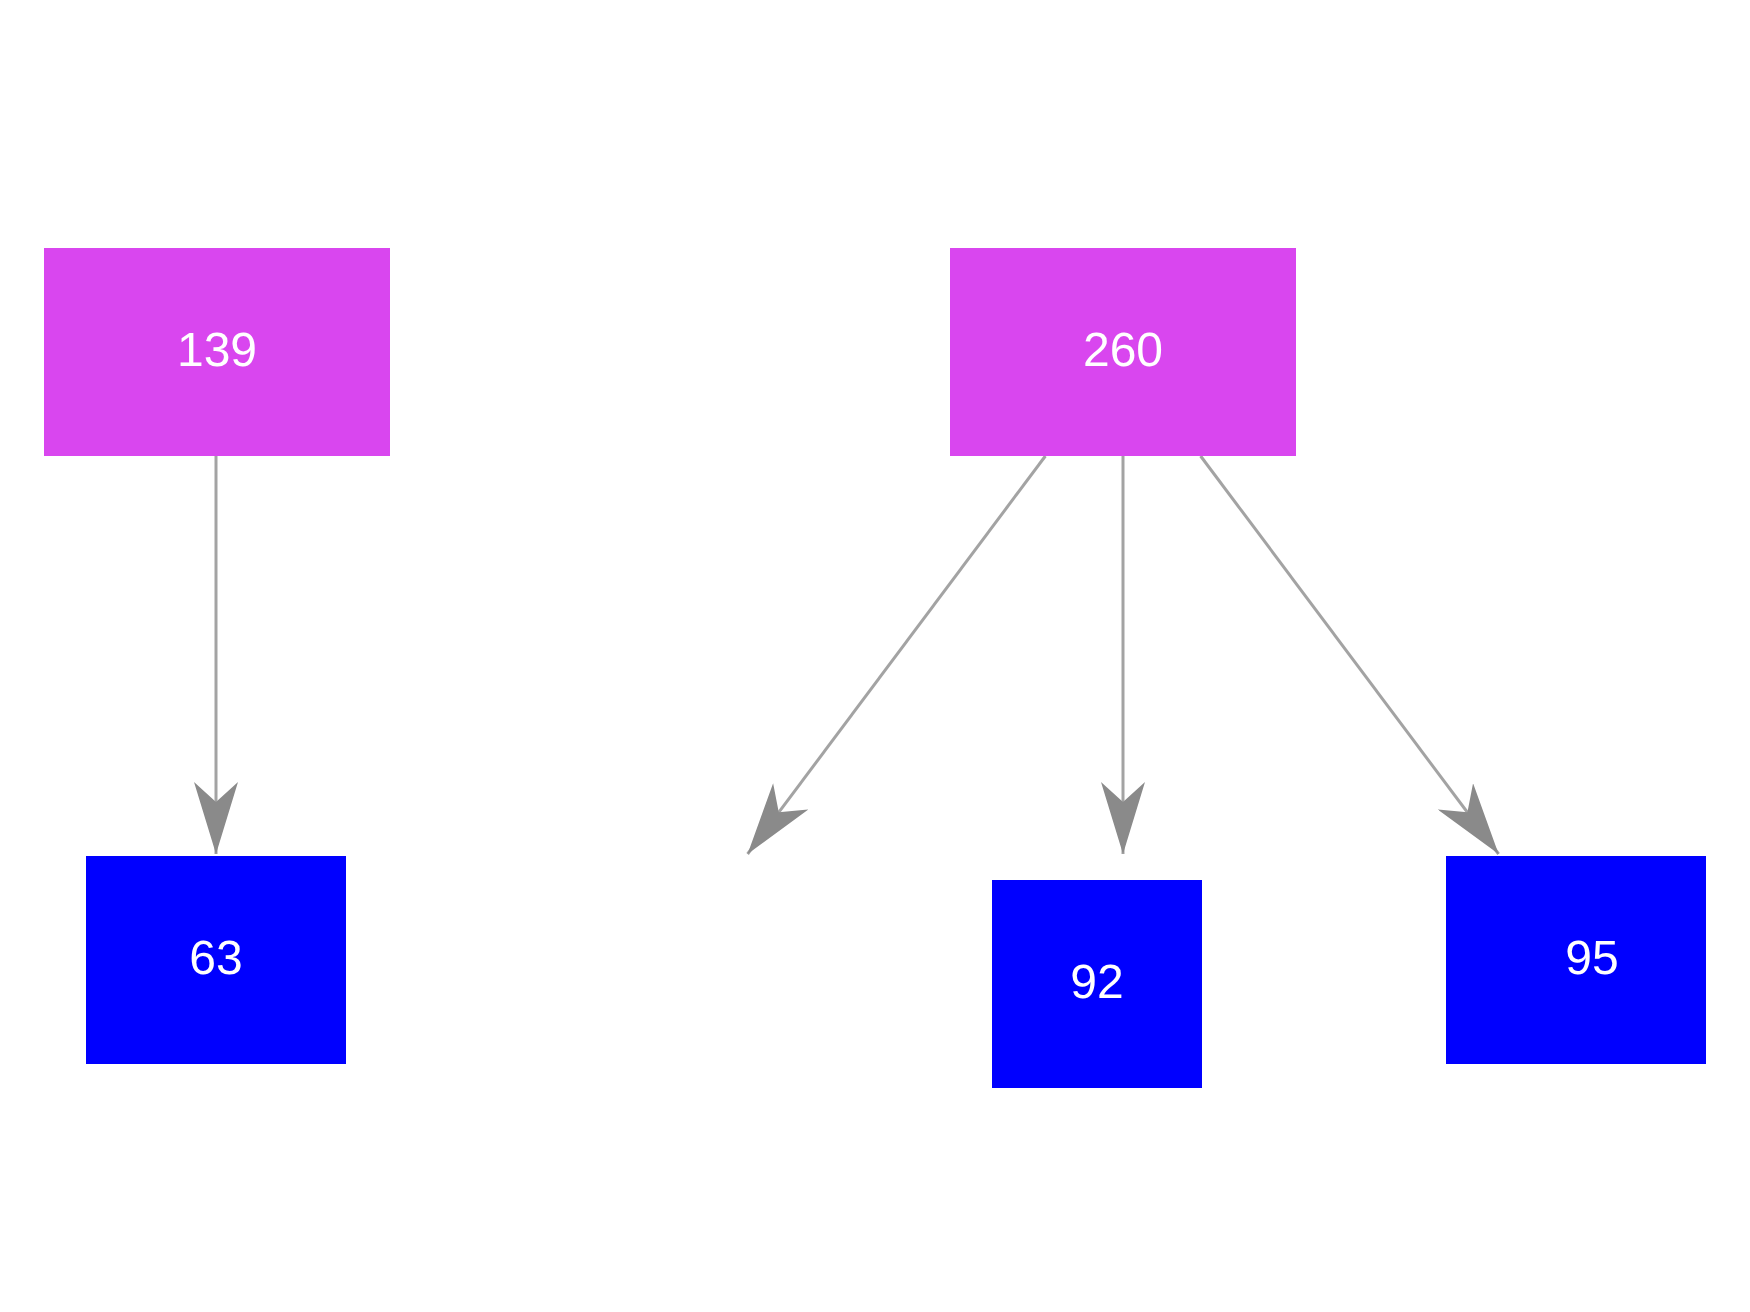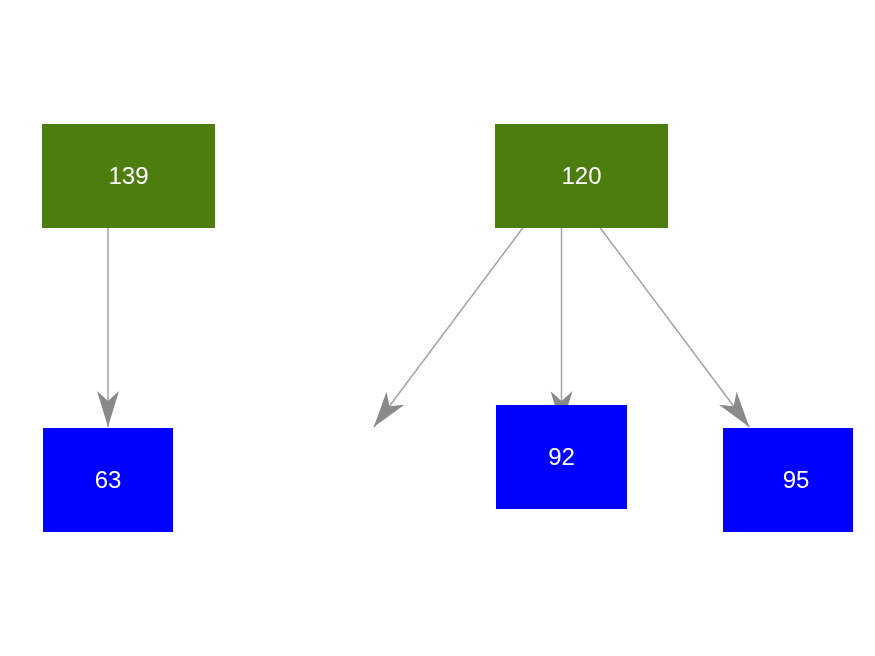--- a/index.html
+++ b/index.html
@@ -26,29 +26,29 @@
     position: absolute;
     display: flex;
     align-items: center;
     justify-content: center;
     color: #ffffff;
     font-size: 24px;
     line-height: 1;
     box-sizing: border-box;
     cursor: pointer;
   }
-  .node.red  { background: #4d7c0f; margin-left: 20px; }
+  .node.red  { background: #d946ef; }
   .node.blue { background: #0000ff; text-align: right; }
 
   
   #node-139 { left: 22px;  top: 124px; width: 173px; height: 104px; }
   #node-141 { left: 475px; top: 124px; width: 173px; height: 104px; }
   #node-63  { left: 43px;  top: 428px; width: 130px; height: 104px; }
   #node-90  { left: 270px; top: 428px; width: 130px; height: 104px; }
-  #node-92  { left: 496px; top: 405px; width: 131px; height: 104px; }
+  #node-92  { left: 496px; top: 440px; width: 105px; height: 104px; }
   #node-95  { left: 723px; top: 428px; width: 130px; height: 104px; padding-left: 16px; }
 
   .edge-line {
     stroke: #a3a3a3;
     stroke-width: 1.5;
     fill: none;
   }
 </style>
 </head>
 <body>
@@ -65,21 +65,21 @@
     <line class="edge-line" x1="522.7" y1="228" x2="373.8" y2="427" marker-end="url(#arrowhead)"></line>
     <line class="edge-line" x1="561.5" y1="228" x2="561.5" y2="427" marker-end="url(#arrowhead)"></line>
     <line class="edge-line" x1="600.3" y1="228" x2="749.3" y2="427" marker-end="url(#arrowhead)"></line>
   </svg>
 
   <div class="node red" id="node-139">
     <span>139</span>
   </div>
 
   <div class="node red" id="node-141">
-    <span>120</span>
+    <span>260</span>
   </div>
 
   <div class="node blue" id="node-63">
     <span>63</span>
   </div>
 
 
   <div class="node blue" id="node-92">
     <span>92</span>
   </div>

